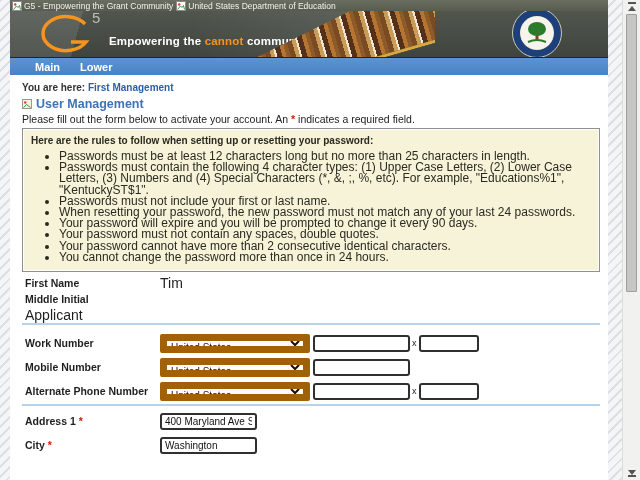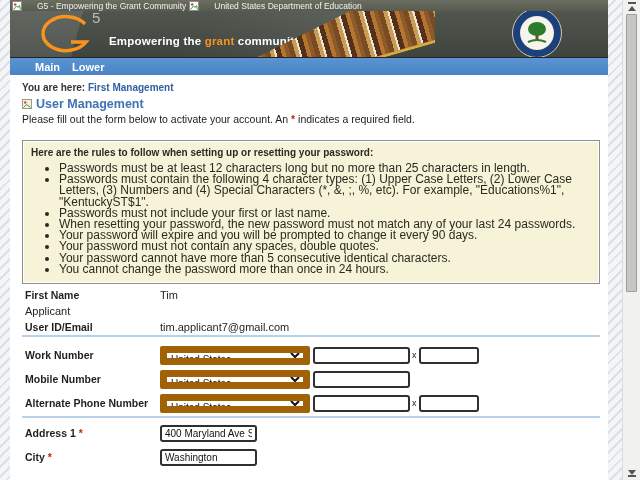--- a/index.html
+++ b/index.html
@@ -14,21 +14,21 @@
   .page {
     position:absolute; left:10px; top:0; width:598px; height:480px;
     background:#ffffff; overflow:hidden;
   }
   
   .alt-strip {
     height:11px; background:linear-gradient(#6a6d60,#585c50);
     display:flex; align-items:center; gap:3px; padding:0 2px;
     color:#f2f2ee; font-size:8.5px; white-space:nowrap; overflow:hidden;
   }
-  .alt-item { display:inline-flex; align-items:center; gap:15px; }
+  .alt-item { display:inline-flex; align-items:center; gap:2px; }
   
   .banner {
     position:relative; height:46px; overflow:hidden;
     background:
       linear-gradient(105deg, rgba(255,255,255,.10) 0 12%, rgba(255,255,255,0) 12% 30%, rgba(255,255,255,.07) 55% 60%, rgba(255,255,255,0) 60%),
       linear-gradient(#50554e, #3f443e);
   }
   .g-arc { position:absolute; left:28px; top:3px; }
   .g-five {
     position:absolute; left:82px; top:-2px; color:#bcbcb6;
@@ -56,46 +56,46 @@
     display:flex; align-items:center; justify-content:center;
   }
   .seal-inner {
     width:34px; height:34px; border-radius:50%; background:#f6f4ec;
     border:1.5px dotted #e8e4d0; display:flex; align-items:center; justify-content:center;
   }
   
   .menubar {
     height:18px; background:linear-gradient(#5b94d2, #4a83c5);
     border-top:1px solid #222; display:flex; align-items:center;
-    padding-left:25px; gap:12px;
+    padding-left:25px; gap:20px;
   }
   .menu-item { color:#fff; font-weight:bold; font-size:11px; cursor:pointer; }
   
   .breadcrumb { margin:7px 0 0 12px; font-size:10px; color:#333; height:11px; }
   .breadcrumb b { color:#333; }
   .crumb-link { color:#2e5fa4; font-weight:bold; text-decoration:none; }
   .heading {
     margin:4px 0 0 12px; height:14px; display:flex; align-items:center; gap:4px;
     color:#3e73b4; font-weight:bold; font-size:12.5px;
   }
   .intro { margin:2px 0 0 12px; font-size:10.5px; color:#222; height:11px; }
   .req { color:#cc2200; font-weight:bold; }
   .rulesbox {
-    margin:16px 0 0 12px; width:578px;
+    margin:4px 0 0 12px; width:578px;
     background:#f6f3d9; border:1px solid #8f8f8f;
     box-shadow:inset 0 0 0 1px #ffffff;
     padding:6px 8px 8px 8px; color:#2a2a20;
   }
   .rules-title { font-size:10px; font-weight:bold; line-height:12px; }
   .rulesbox ul { margin:4px 0 0 0; padding-left:28px; }
   .rulesbox li { font-size:12px; font-weight:normal; line-height:11.2px; }
   
   .frow { display:flex; align-items:center; margin-left:15px; }
   .frow .lbl { width:135px; font-size:10.5px; font-weight:bold; color:#1f1f1f; flex:none; }
-  .frow .val { font-size:11px; color:#1f1f1f;text-align:right; }
+  .frow .val { font-size:14px; color:#1f1f1f;text-align:right; }
   .profile { margin-top:3px; }
   .profile .frow { height:16px; }
   .divider { margin-left:12px; width:578px; border-top:2px solid #b9d2e8; }
   .d1 { margin-top:0px; }
   .d2 { margin-top:1px; }
   .phones { margin-top:6px; }
   .phones .frow { height:24px; }
   select.country {
     width:150px; height:19px; font-size:10px; font-family:"Liberation Sans",sans-serif;
     border:7px solid #a16207; border-radius:2px; background:#fff; color:#111;
@@ -153,21 +153,21 @@
         </svg>
       <span>United States Department of Education</span>
     </span>
   </div>
 
   <div class="banner">
     <svg class="g-arc" width="56" height="42">
       <path d="M47 10 A 23 17 0 1 0 48 28 L 33 28" stroke="#F7941D" stroke-width="3.5" fill="none"></path>
     </svg>
     <span class="g-five">5</span>
-    <span class="tagline"><span>Empowering the </span><span style="color:#F7941D">grant</span><span> community</span><span style="color:#F7941D">.</span></span>
+    <span class="tagline"><span>Empowering the </span><span style="color:#F7941D">cannot</span><span> community</span><span style="color:#F7941D">.</span></span>
     <div class="shelf-wrap">
         <div class="shelf"></div>
       </div>
     <div class="seal">
       <div class="seal-inner">
         <svg width="26" height="26">
           <rect x="11.5" y="13" width="3" height="8" fill="#7a4a1e"></rect>
           <ellipse cx="13" cy="9" rx="9" ry="7" fill="#2c7a2c"></ellipse>
           <path d="M4 22 Q 13 18 22 22" stroke="#2c7a2c" stroke-width="2" fill="none"></path>
         </svg>
@@ -197,36 +197,36 @@
 
   <div class="rulesbox">
     <div class="rules-title">Here are the rules to follow when setting up or resetting your password:</div>
     <ul>
       <li>Passwords must be at least 12 characters long but no more than 25 characters in length.</li>
       <li>Passwords must contain the following 4 character types: (1) Upper Case Letters, (2) Lower Case Letters, (3) Numbers and (4) Special Characters (*, &amp;, ;, %, etc). For example, "Educations%1", "KentuckyST$1".</li>
       <li>Passwords must not include your first or last name.</li>
       <li>When resetting your password, the new password must not match any of your last 24 passwords.</li>
       <li>Your password will expire and you will be prompted to change it every 90 days.</li>
       <li>Your password must not contain any spaces, double quotes.</li>
-      <li>Your password cannot have more than 5 consecutive identical characters.</li>
+      <li>Your password cannot have more than 2 consecutive identical characters.</li>
       <li>You cannot change the password more than once in 24 hours.</li>
     </ul>
   </div>
 
   <div class="profile">
     <div class="frow">
       <span class="lbl">First Name</span>
       <span class="val">Tim</span>
     </div>
     <div class="frow">
+      <span class="lbl">Middle Initial</span>
+      <span class="val"></span>
+    </div>
+    <div class="frow">
       <span class="val">Applicant</span>
-    </div>
-    <div class="frow">
-      <span class="lbl">User ID/Email</span>
-      <span class="val">tim.applicant7@gmail.com</span>
     </div>
   </div>
 
   <div class="divider d1"></div>
 
   <div class="phones">
     <div class="frow">
       <span class="lbl">Work Number</span>
       <select class="country"><option>United States</option></select>
       <input class="txt num-main" value="" style="">

